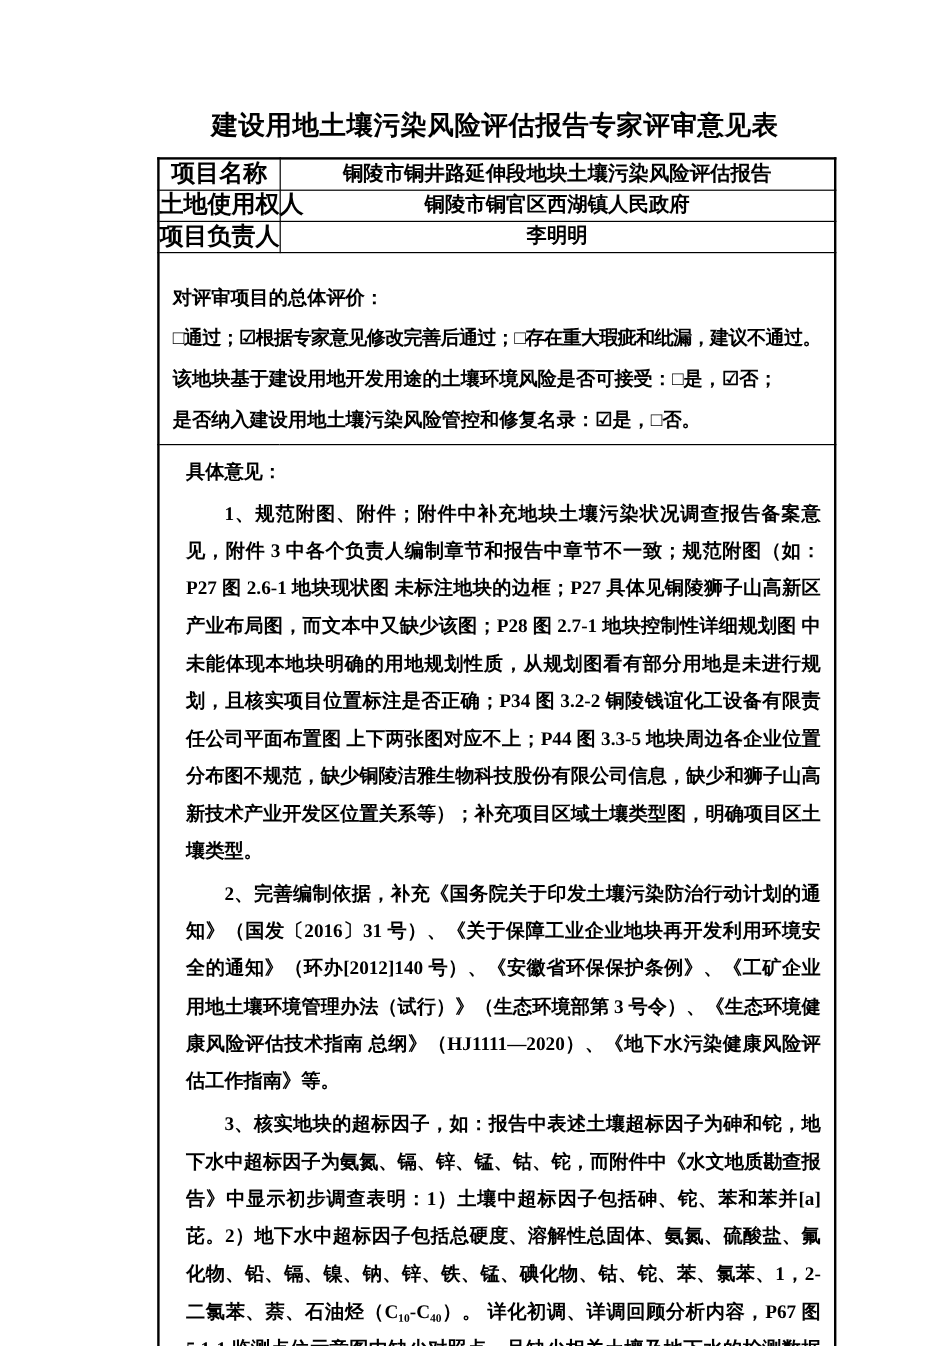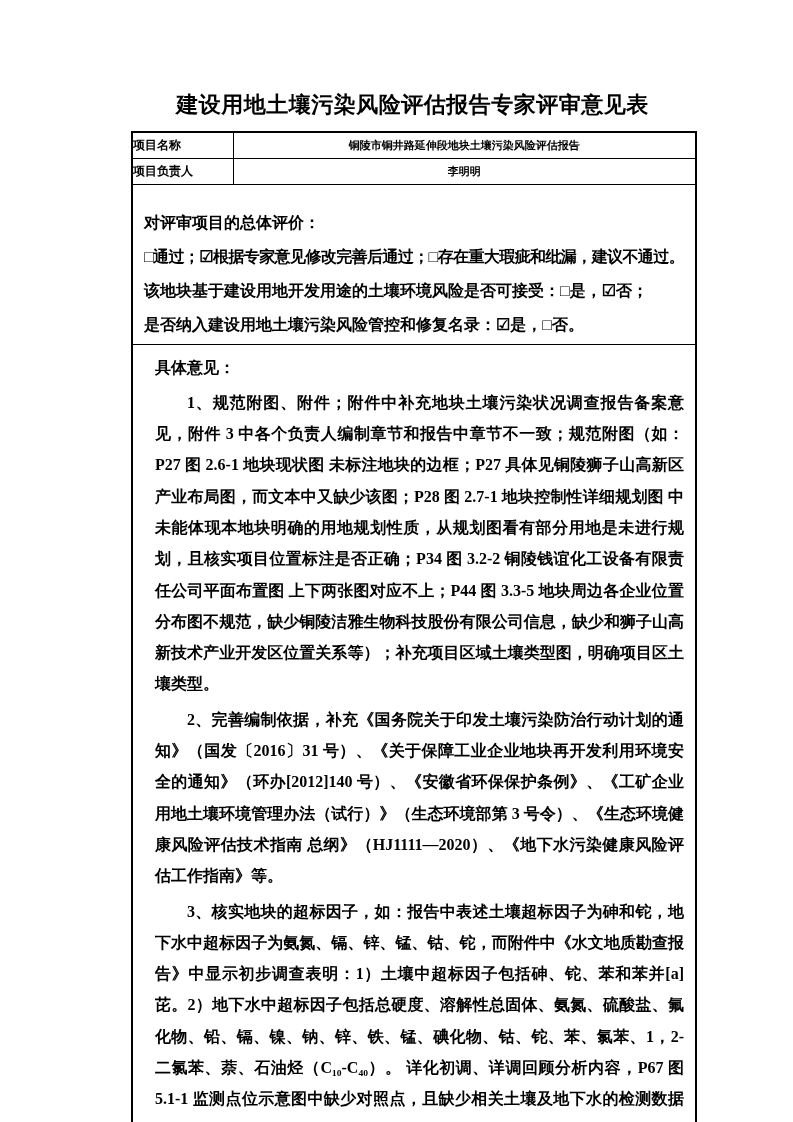--- a/index.html
+++ b/index.html
@@ -33,28 +33,28 @@
     table-layout: fixed;
     border: 2px solid #000000;
   }
   table.review-table td {
     border: 1px solid #000000;
     vertical-align: middle;
   }
   col.label-col { width: 101px; }
   .info-label {
     height: 26px;
-    text-align: left;
-    font-size: 12px;
+    text-align: center;
+    font-size: 20px;
     white-space: nowrap;
     line-height: 24px;
   }
   .info-value {
     text-align: center;
-    font-size: 11px;
+    font-size: 17px;
     white-space: nowrap;
     line-height: 24px;
   }
   .eval-cell {
     height: 122px;
     vertical-align: top;
     padding: 19px 7px 0 7px;
     font-size: 16px;
     line-height: 30px;
     overflow: hidden;
@@ -87,20 +87,24 @@
     <colgroup>
       <col class="label-col">
       <col>
     </colgroup>
     <tbody>
       <tr>
         <td class="info-label">项目名称</td>
         <td class="info-value">铜陵市铜井路延伸段地块土壤污染风险评估报告</td>
       </tr>
       <tr>
+        <td class="info-label">土地使用权人</td>
+        <td class="info-value">铜陵市铜官区西湖镇人民政府</td>
+      </tr>
+      <tr>
         <td class="info-label">项目负责人</td>
         <td class="info-value">李明明</td>
       </tr>
 
       <tr>
         <td class="eval-cell" colspan="2">
           <div class="eval-line">对评审项目的总体评价：</div>
           <div class="eval-line tight">□通过；☑根据专家意见修改完善后通过；□存在重大瑕疵和纰漏，建议不通过。</div>
           <div class="eval-line">该地块基于建设用地开发用途的土壤环境风险是否可接受：□是，☑否；</div>
           <div class="eval-line">是否纳入建设用地土壤污染风险管控和修复名录：☑是，□否。</div>

